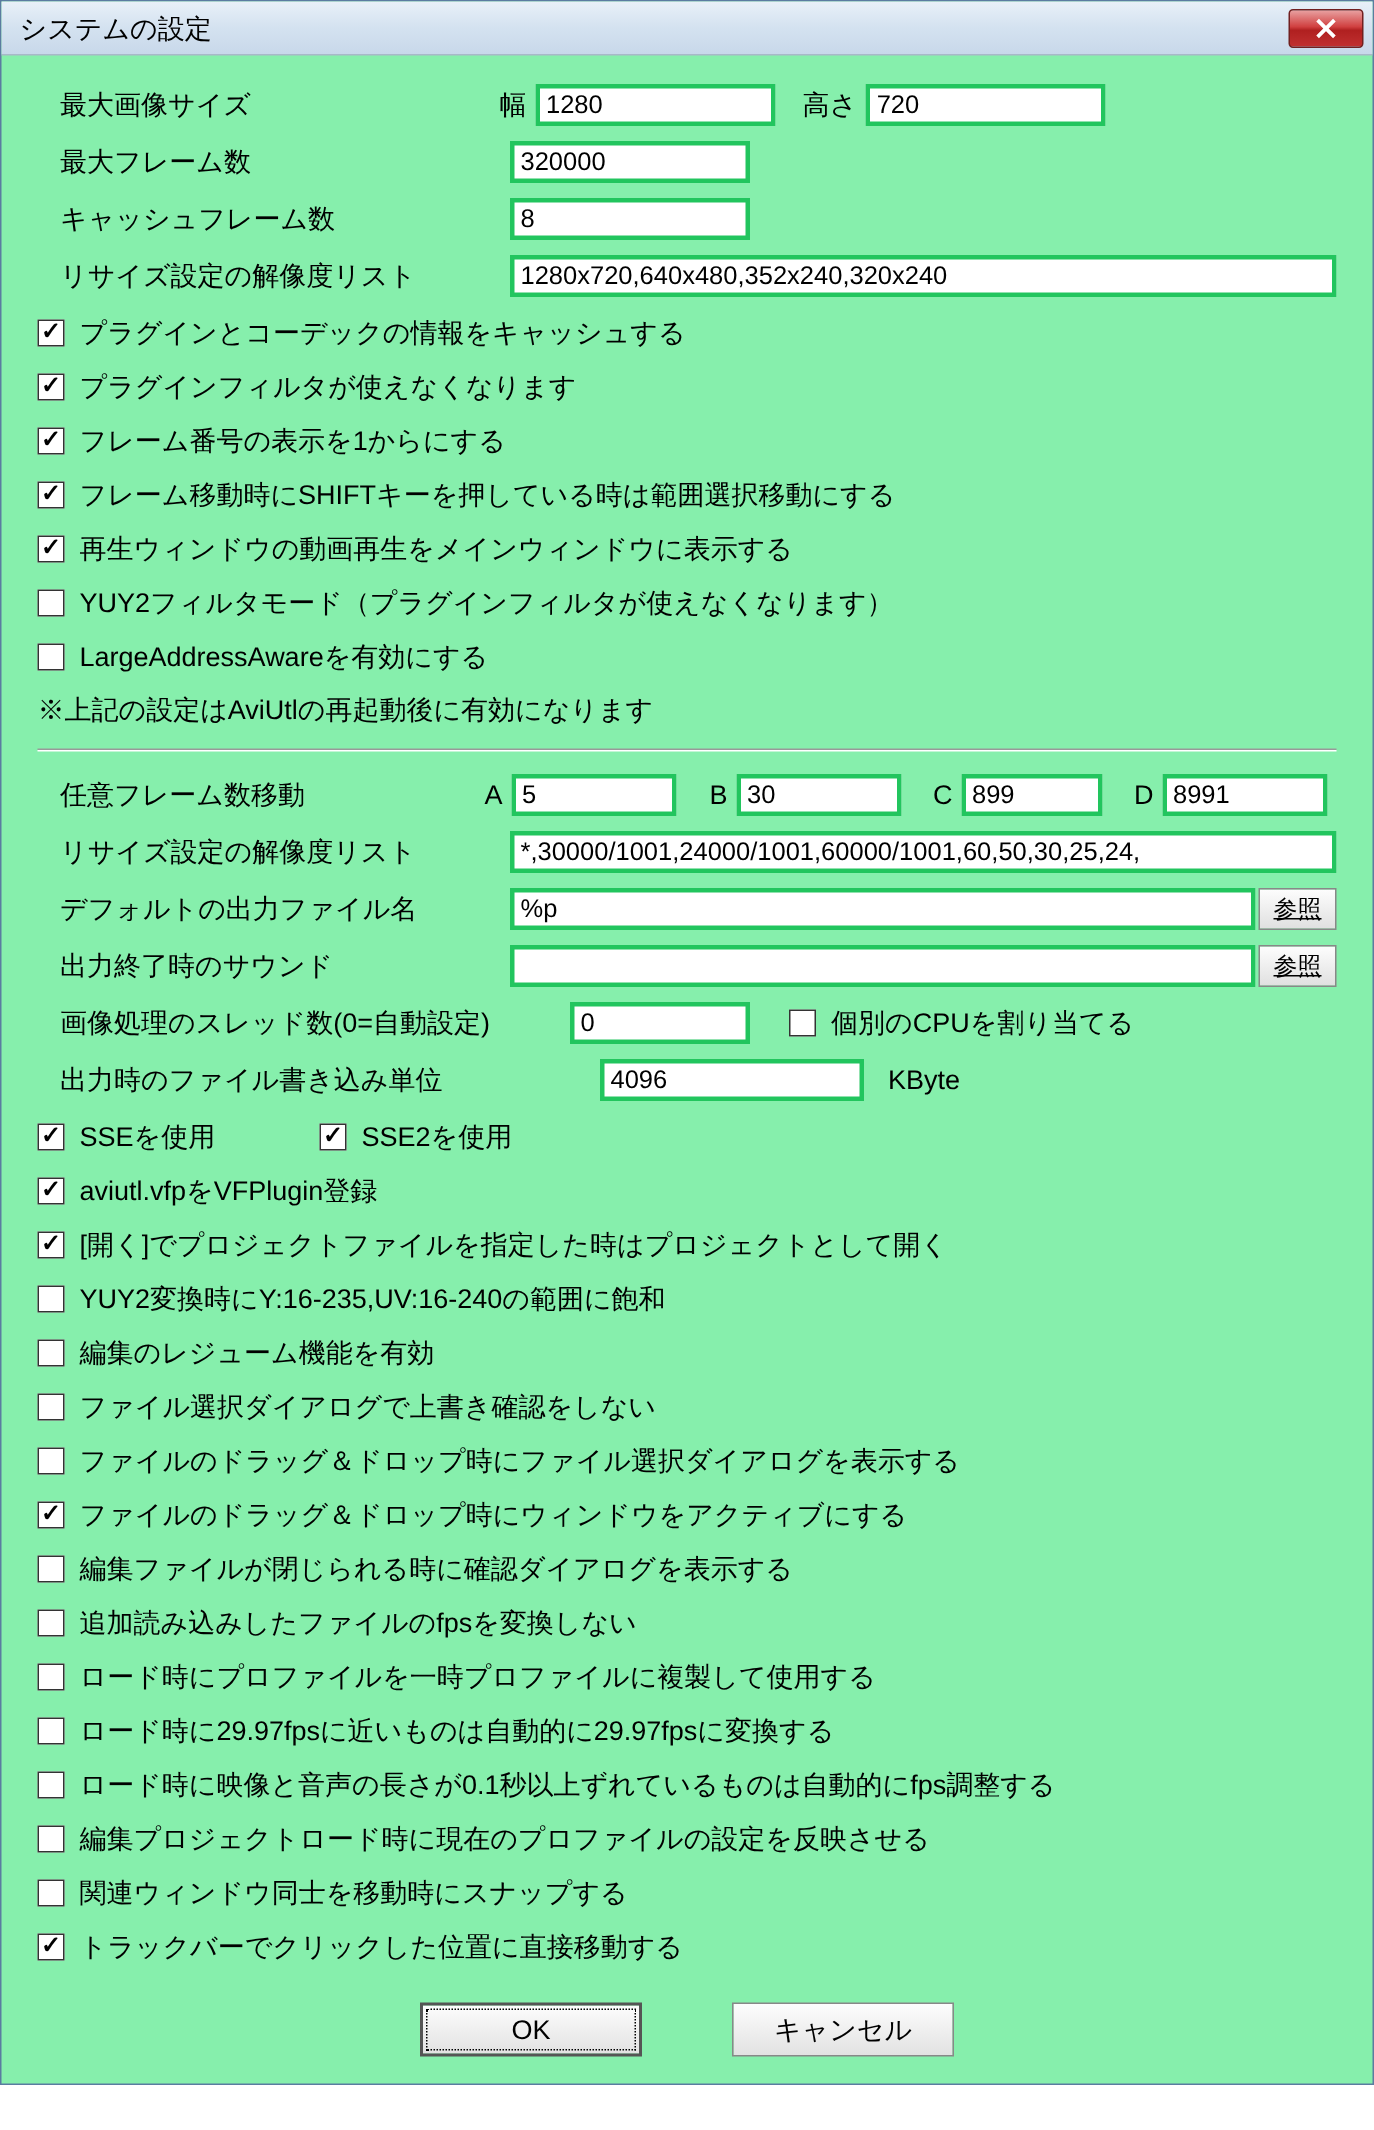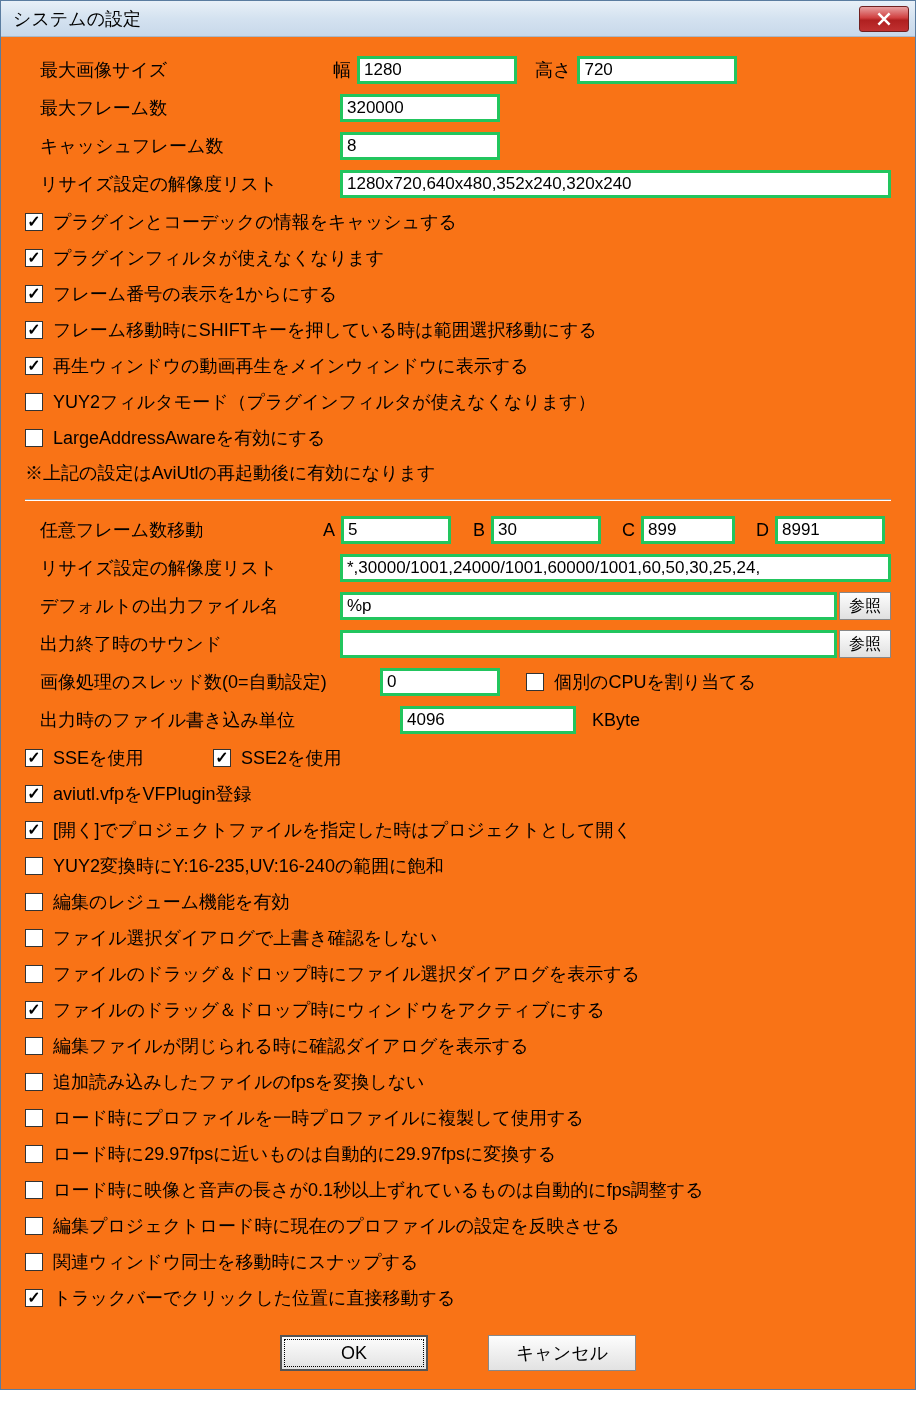--- a/index.html
+++ b/index.html
@@ -6,21 +6,21 @@
   body {
     margin: 0;
     font-family: "MS UI Gothic", "Meiryo", sans-serif;
     font-size: 17px;
     background: #fff;
     color: #000;
   }
   .window {
     width: 916px;
     border: 1px solid #5a7ca0;
-    background: #f97316;
+    background: #86efac;
   }
   .titlebar {
     height: 36px;
     background: linear-gradient(to bottom, #e8f0f8 0%, #d4e2f0 50%, #c8d8ea 100%);
     border-bottom: 1px solid #a8b8c8;
     display: flex;
     align-items: center;
     justify-content: space-between;
     padding: 0 6px 0 12px;
   }
@@ -105,20 +105,21 @@
     height: 28px;
     width: 52px;
     background: linear-gradient(to bottom, #fdfdfd, #e0e0e0);
     border: 1px solid #888;
     font-size: 16px;
     cursor: pointer;
     display: inline-flex;
     align-items: center;
     justify-content: center;
     margin-left: 2px;
+    text-decoration: underline;
   }
   .button-row {
     display: flex;
     justify-content: center;
     gap: 60px;
     margin-top: 22px;
   }
   .dlg-btn {
     width: 148px;
     height: 36px;

